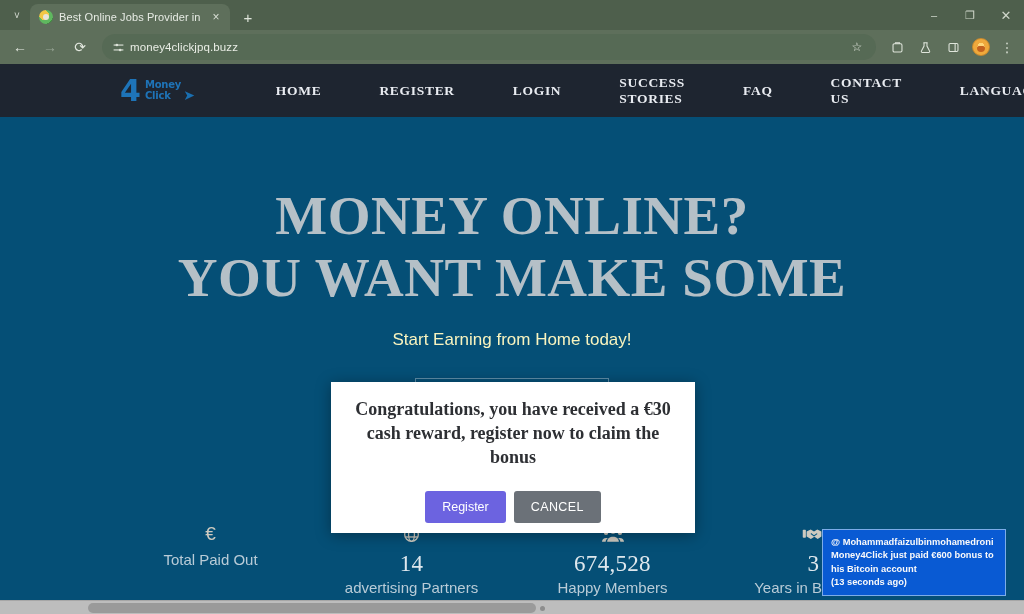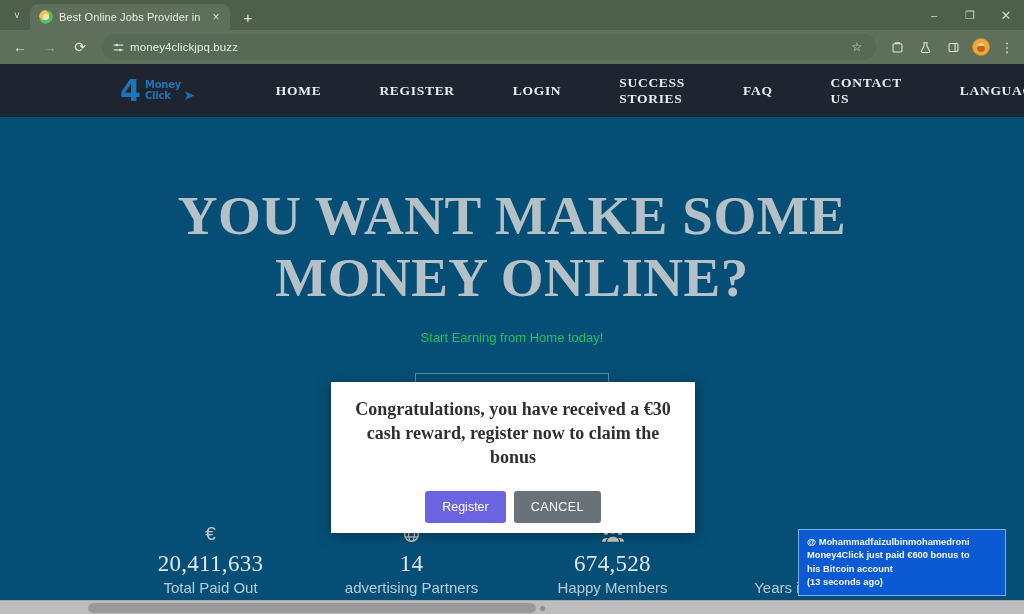--- a/index.html
+++ b/index.html
@@ -105,21 +105,21 @@
   }
 
   .hero { position: relative; height: 497px; background: #065179; overflow: hidden; }
   .hero-inner { text-align: center; padding-top: 68px; }
   .hero-title {
     font-family: "Liberation Serif", serif; font-weight: 700;
     font-size: 55px; line-height: 1.12; color: #b9c4cb;
     letter-spacing: .5px;
   }
   .hero-sub {
-    margin-top: 22px; font-size: 13px; color: #22c55e;
+    margin-top: 22px; font-size: 17px; color: #fef9c3;
     font-family: "Liberation Sans", sans-serif;
   }
   .cta {
     display: inline-flex; align-items: center; gap: 10px;
     margin-top: 28px; padding: 12px 26px;
     border: 1px solid #5f8fab; color: #e4ecf1; font-size: 15px;
     background: transparent;
   }
   .cta .ic { font-size: 15px; }
 
@@ -152,21 +152,21 @@
   .modal-btns { display: flex; gap: 8px; margin-top: 21px; }
   .btn {
     border: none; padding: 9px 17px; font-size: 12.5px; color: #fff;
     font-family: "Liberation Sans", sans-serif; border-radius: 3px;
   }
   .btn-register { background: #6c63e0; }
   .btn-cancel { background: #6b7178; letter-spacing: .4px; }
 
   
   .toast {
-    position: absolute; right: 18px; bottom: 18px; width: 208px;
+    position: absolute; right: 18px; bottom: 18px; width: 184px;
     background: #0a5cd8; border: 1px solid #7fb0ee;
     padding: 6px 8px; color: #fff; font-size: 9.3px; line-height: 1.42;
     font-weight: 700;
   }
 
   
   .hscroll {
     position: absolute; left: 0; bottom: 0; width: 1024px; height: 14px;
     background: #bdbdbd; border-top: 1px solid #a6a6a6;
   }
@@ -262,42 +262,41 @@
         <a href="#">SUCCESS STORIES</a>
         <a href="#">FAQ</a>
         <a href="#">CONTACT US</a>
         <a href="#">LANGUAGE</a>
       </nav>
     </div>
 
     <div class="hero">
       <div class="hero-inner">
         <div class="hero-title">
+          <div>MONEY ONLINE?</div>
           <div>YOU WANT MAKE SOME</div>
-          <div>MONEY ONLINE?</div>
         </div>
         <div class="hero-sub">Start Earning from Home today!</div>
         <div>
           <button class="cta">
             <span class="ic">
               <svg width="14" height="14" viewBox="0 0 16 16" fill="none" stroke="#e4ecf1" stroke-width="1.5">
                 <path d="M2 8h7"></path>
                   <path d="M6.3 4.8 9.6 8l-3.3 3.2"></path>
                 <path d="M10.5 2.6h3v10.8h-3"></path>
               </svg>
             </span>
             <span>Get Started Now!</span>
           </button>
         </div>
       </div>
 
       <div class="stats">
         <div class="stat">
           <div class="stat-ic">€</div>
-          <div class="stat-val">20,411,633</div>
           <div class="stat-lbl">Total Paid Out</div>
         </div>
         <div class="stat">
           <div class="stat-ic">
             <svg width="19" height="19" viewBox="0 0 20 20" fill="none" stroke="#d3cfc4" stroke-width="1.4">
               <circle cx="10" cy="10" r="7.2"></circle>
                 <ellipse cx="10" cy="10" rx="3.1" ry="7.2"></ellipse>
               <line x1="3" y1="7.4" x2="17" y2="7.4"></line>
                 <line x1="3" y1="12.6" x2="17" y2="12.6"></line>
             </svg>

